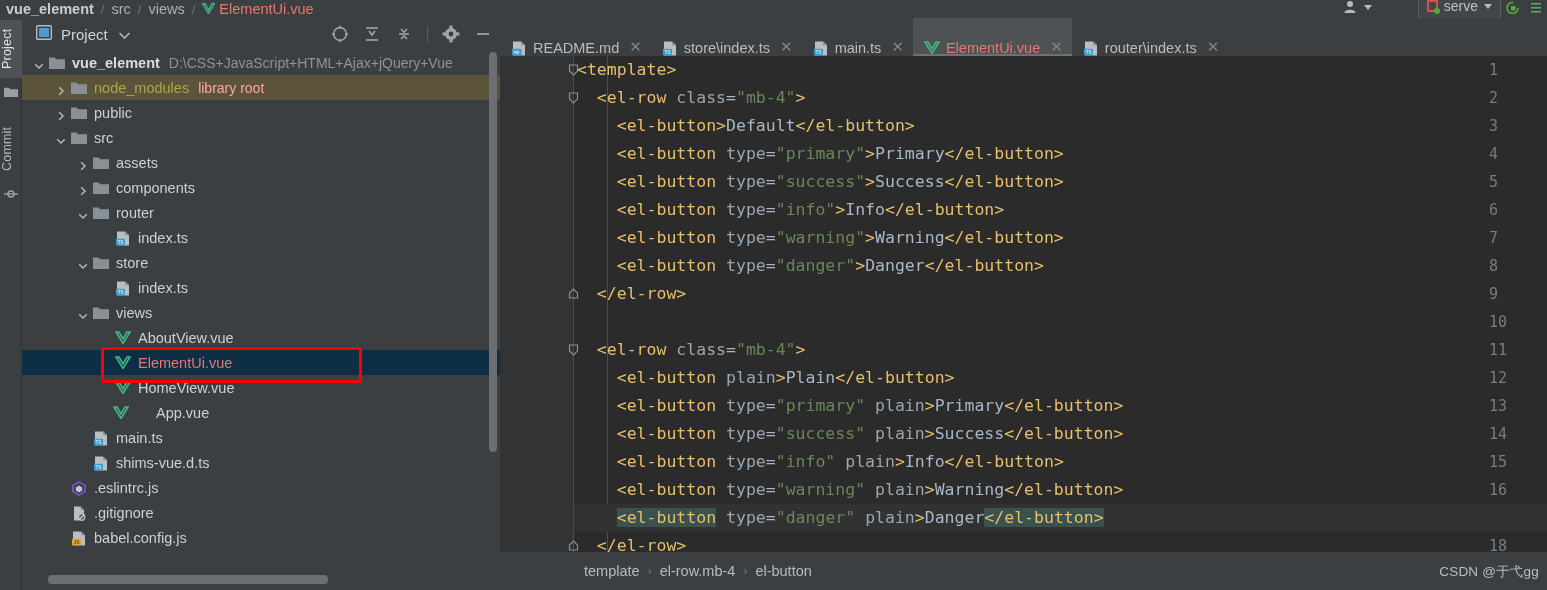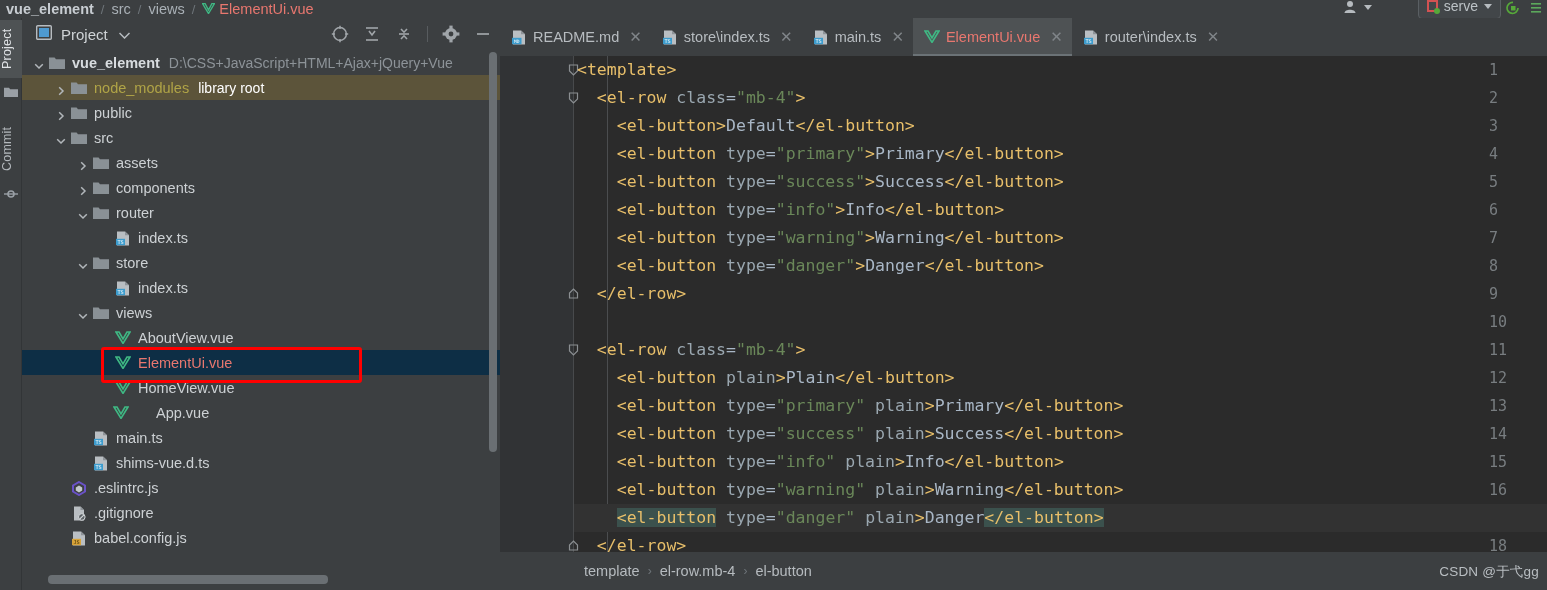--- a/index.html
+++ b/index.html
@@ -77,42 +77,42 @@
   .row.sel { background: #0d2e45; }
   .row.lib { background: #5c543a; }
   .arrow { width: 10px; height: 10px; flex: 0 0 10px; margin-right: 5px; }
   .no-arrow { width: 10px; flex: 0 0 10px; margin-right: 5px; }
   .ficon { width: 16px; height: 14px; flex: 0 0 16px; margin-right: 7px; }
   .lbl { }
   .lbl.bold { font-weight: bold; color: #d8dcdf; }
   .lbl.olive { color: #b0a447; }
   .lbl.red { color: #e8776f; }
   .sub { color: #8d9398; margin-left: 9px; font-size: 14px; }
-  .sub.lib { color: #ffffff; }
+  .sub.lib { color: #fca5a5; }
 
   .hscroll {
     position: absolute; left: 26px; bottom: 6px; width: 280px; height: 9px;
     background: #6a6f73; border-radius: 4px;
   }
   .vscroll {
     position: absolute; right: 3px; top: 34px; width: 8px; height: 400px;
     background: #6a6f73; border-radius: 4px;
   }
 
   
   .annot {
     position: absolute; left: 101px; top: 347px; width: 261px; height: 36px;
     border: 3px solid #ff0000; border-radius: 3px; pointer-events: none;
   }
 
   
   .editor { position: absolute; left: 500px; top: 18px; width: 1047px; height: 572px; background: #2b2b2b; }
   .tabbar { position: relative; height: 38px; background: #3c3f41; display: flex; align-items: stretch; }
   .tab {
-    display: flex; align-items: center; gap: 7px; padding: 0 9px 0 11px;
+    display: flex; align-items: flex-end; gap: 7px; padding: 0 9px 0 11px;
     font-size: 14.5px; color: #b7bcc0; cursor: pointer; position: relative;
   }
   .tab.active { background: #4e5254; color: #e8776f; }
   .tab.active::after { content:''; position:absolute; left:0; right:0; bottom:0; height:2px; background:#6b7276; }
   .tab .tclose { color: #808589; font-size: 15px; margin-left: 3px; }
   .ts-ico, .md-ico, .js-ico { width: 15px; height: 15px; flex: 0 0 15px; }
 
   .code-area { position: absolute; left: 0; top: 38px; width: 1047px; height: 496px; background: #2b2b2b; }
   .gutter { position: absolute; left: 0; top: 0; width: 74px; height: 496px; background: #313335; }
   .foldline { position: absolute; left: 73px; top: 0; width: 1px; height: 496px; background: #484a4c; }

